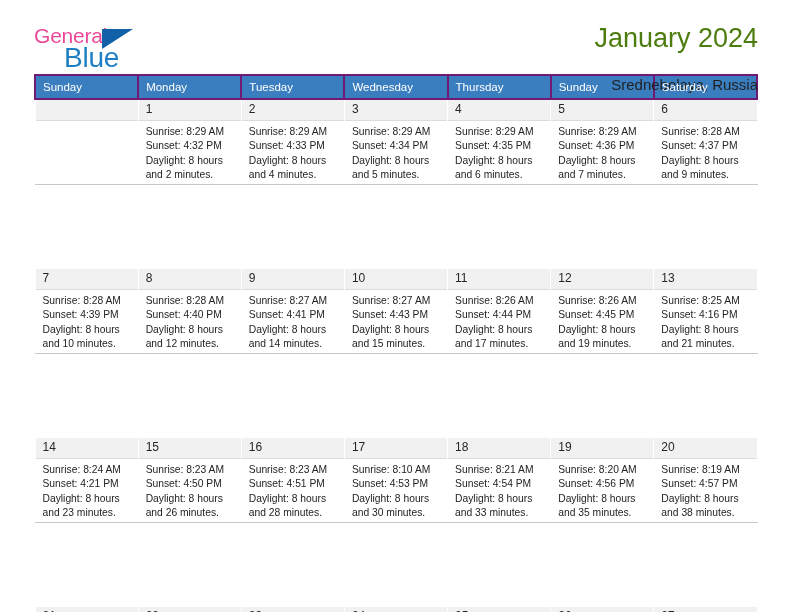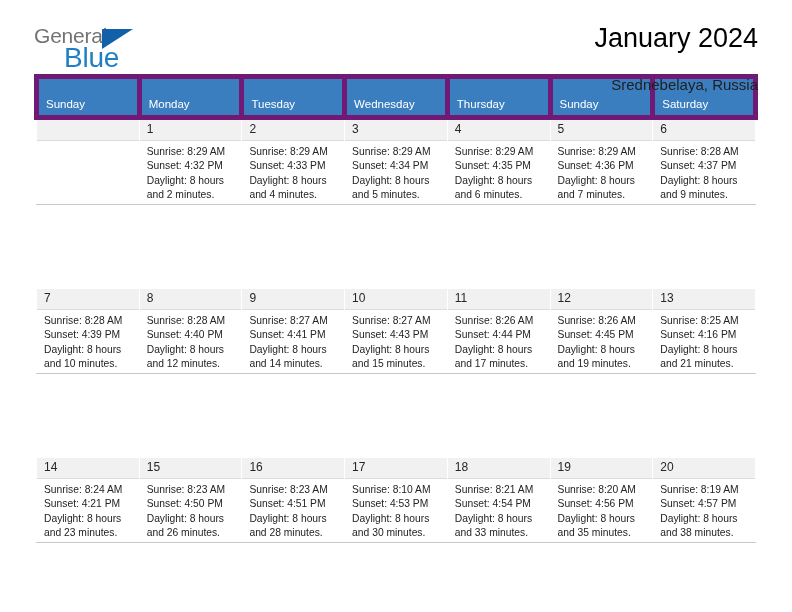--- a/index.html
+++ b/index.html
@@ -36,21 +36,21 @@
     width: 110px;
     height: 46px;
     flex: 0 0 auto;
   }
   .logo-general {
     position: absolute;
     left: 0;
     top: 2px;
     font-size: 21px;
     letter-spacing: -0.2px;
-    color: #737373;
+    color: #ec4899;
     font-family: "Liberation Sans", sans-serif;
   }
   .logo-blue {
     position: absolute;
     left: 30px;
     top: 20px;
     font-size: 28px;
     letter-spacing: -0.2px;
     color: #1f7fc4;
     font-family: "Liberation Sans", sans-serif;
@@ -65,21 +65,21 @@
     border-bottom: 20px solid transparent;
   }
 
   .titles {
     text-align: right;
     padding-top: 0px;
   }
   .month-title {
     font-size: 27px;
     font-weight: normal;
-    color: #000000;
+    color: #4d7c0f;
     line-height: 32px;
     letter-spacing: 0px;
   }
   .location {
     font-size: 15px;
     color: #1f1f1f;
     line-height: 20px;
     margin-top: 21px;
   }
 
@@ -88,23 +88,23 @@
     width: 724px;
     border-collapse: collapse;
     table-layout: fixed;
   }
   .calendar th {
     background: #3b7ebf;
     color: #ffffff;
     font-weight: normal;
     font-size: 11.5px;
     text-align: left;
-    padding: 19px 0 5px 7px;
+    padding: 5px 0 5px 7px;
     height: 12px;
-    border: 5px solid #701a75;
+    border: 2px solid #701a75;
   }
   .calendar td {
     vertical-align: top;
     width: 103.4px;
     height: 84px;
     padding: 0;
     border-left: 1px solid #ffffff;
     border-right: 1px solid #ffffff;
     border-top: 1px solid #c8c8c8;
     border-bottom: 1px solid #c8c8c8;

